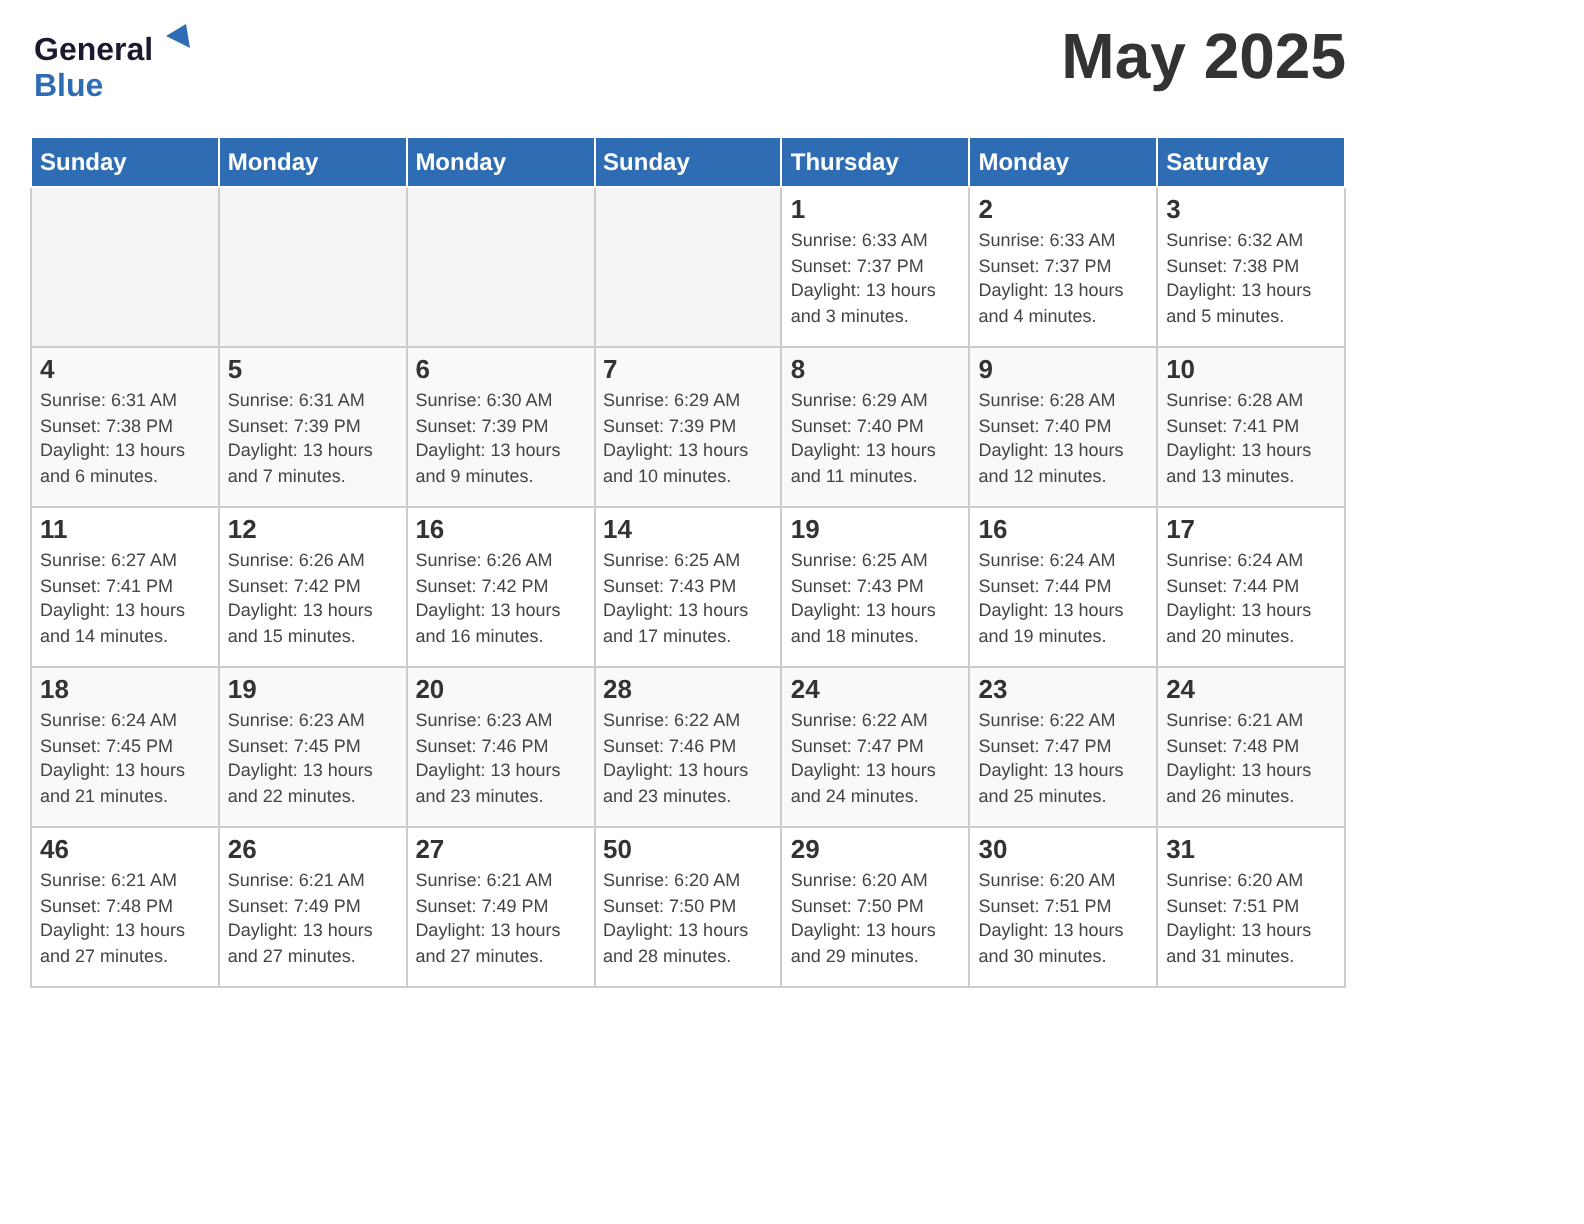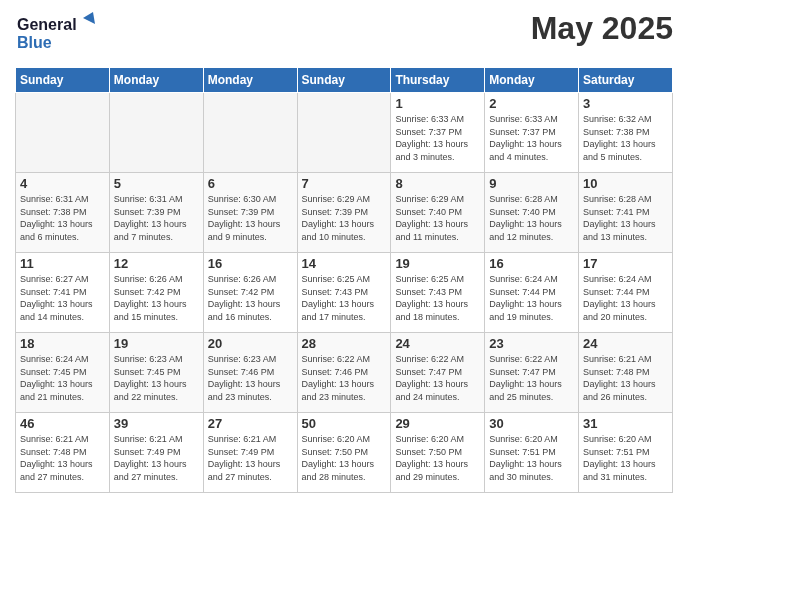--- a/index.html
+++ b/index.html
@@ -218,21 +218,21 @@
             <span class="day-num">24</span>
             <div class="day-info">Sunrise: 6:21 AM<br>Sunset: 7:48 PM<br>Daylight: 13 hours and 26 minutes.</div>
           </td>
         </tr>
         <tr>
           <td>
             <span class="day-num">46</span>
             <div class="day-info">Sunrise: 6:21 AM<br>Sunset: 7:48 PM<br>Daylight: 13 hours and 27 minutes.</div>
           </td>
           <td>
-            <span class="day-num">39</span>
+            <span class="day-num">26</span>
             <div class="day-info">Sunrise: 6:21 AM<br>Sunset: 7:49 PM<br>Daylight: 13 hours and 27 minutes.</div>
           </td>
           <td>
             <span class="day-num">27</span>
             <div class="day-info">Sunrise: 6:21 AM<br>Sunset: 7:49 PM<br>Daylight: 13 hours and 27 minutes.</div>
           </td>
           <td>
             <span class="day-num">50</span>
             <div class="day-info">Sunrise: 6:20 AM<br>Sunset: 7:50 PM<br>Daylight: 13 hours and 28 minutes.</div>
           </td>

